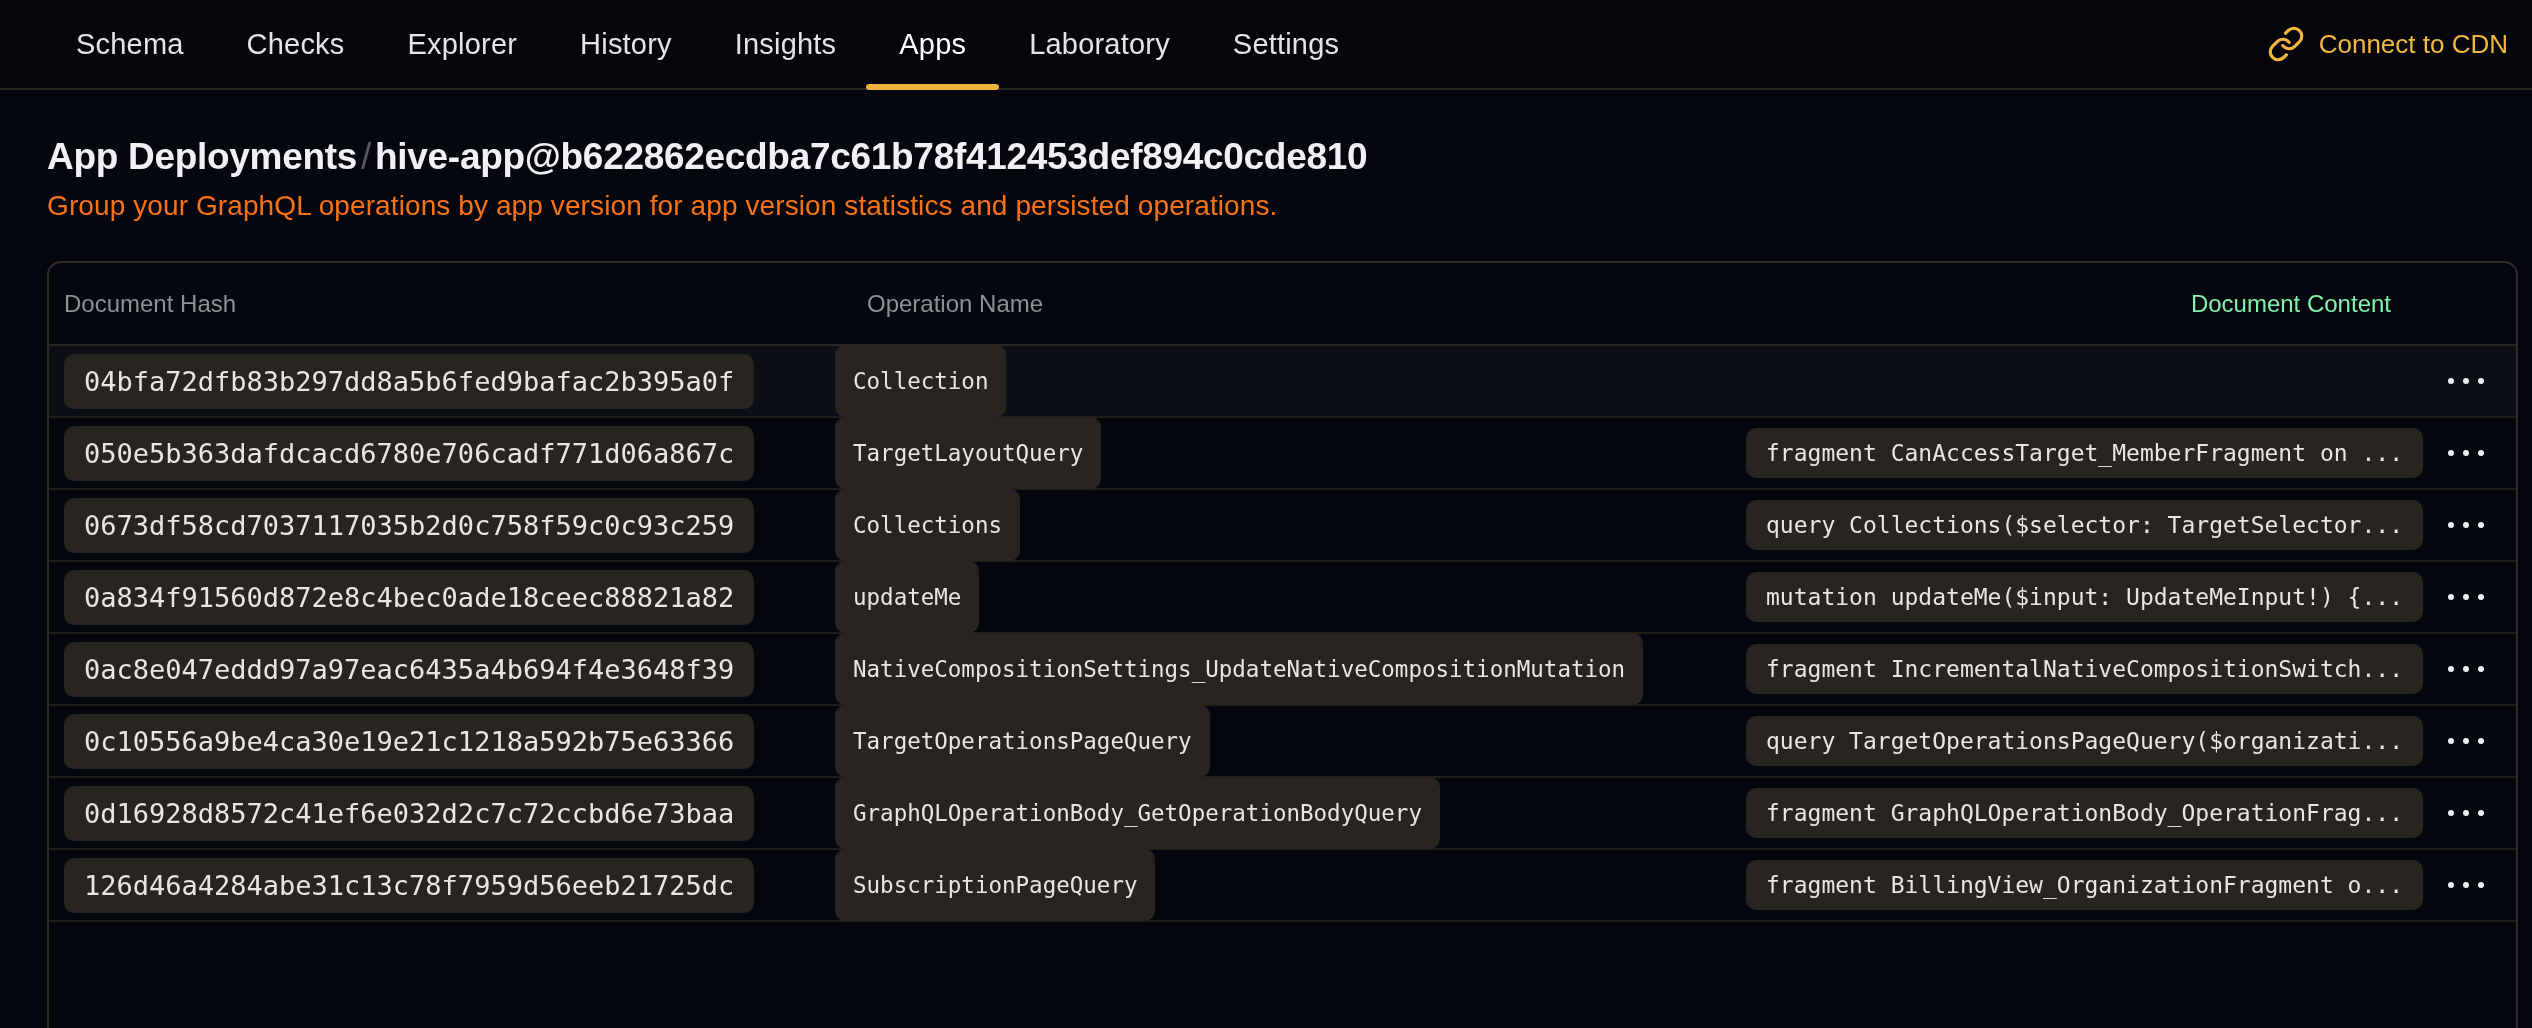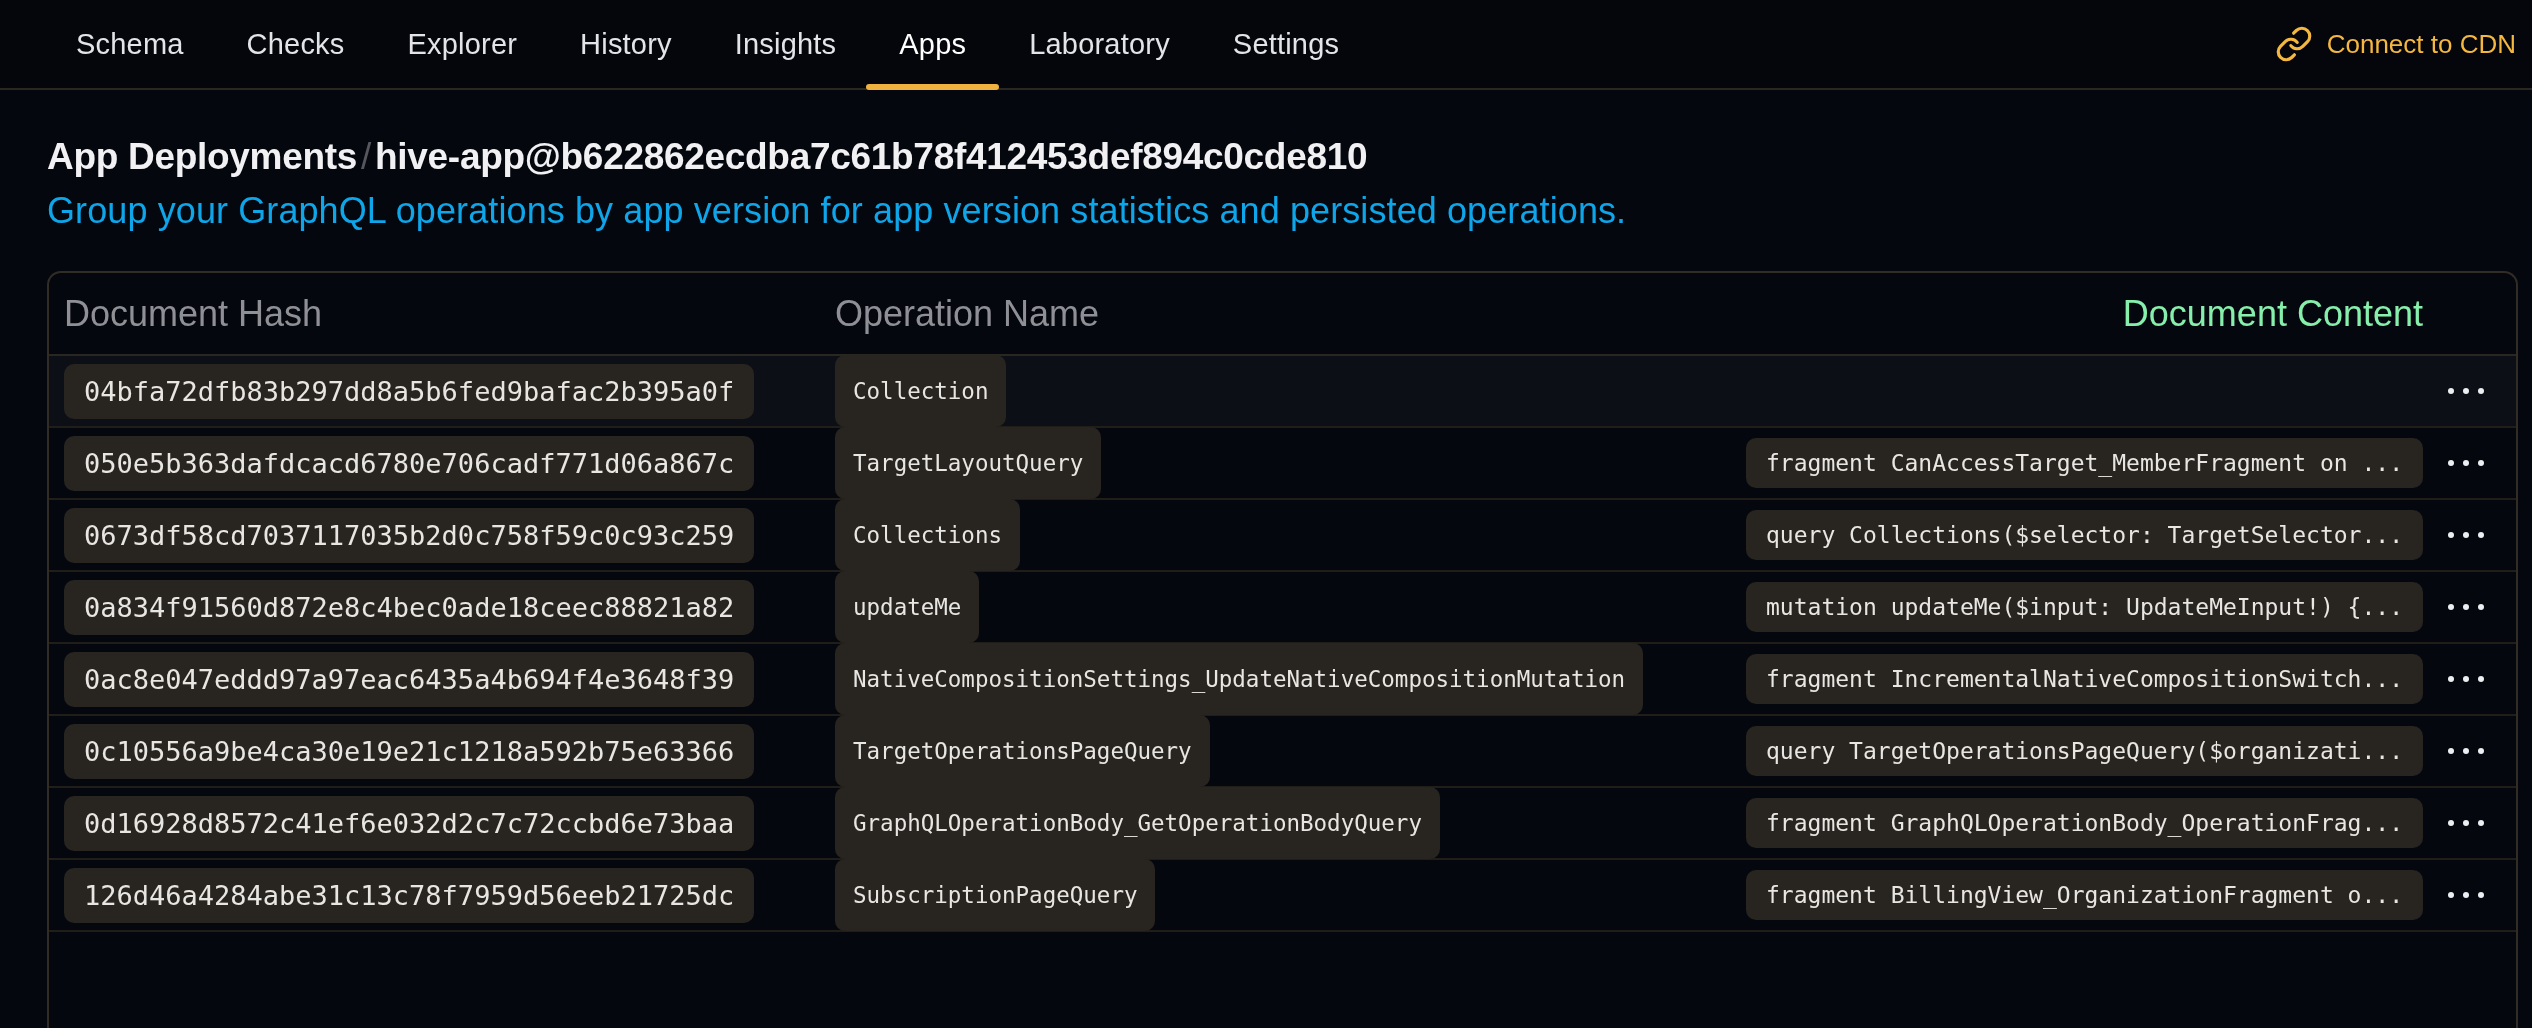--- a/index.html
+++ b/index.html
@@ -8,21 +8,21 @@
     overflow: hidden;
     background: #05070e;
     font-family: "Liberation Sans", "DejaVu Sans", sans-serif;
     -webkit-font-smoothing: antialiased;
   }
 
   
   nav {
     height: 90px;
     display: flex; align-items: stretch;
-    padding: 0 16px 0 76px;
+    padding: 0 24px 0 76px;
     border-bottom: 2px solid #2a2620;
     position: relative;
     background: #04060c;
   }
   .nav-items { display: flex; align-items: stretch; gap: 63px; }
   .nav-item {
     display: flex; align-items: center;
     position: relative;
     font-size: 29px; color: #e3e4e8;
     cursor: pointer; text-decoration: none;
@@ -47,39 +47,39 @@
   main { padding: 0 14px 0 47px; }
   .title-row {
     margin-top: 46px;
     font-size: 37px; font-weight: 600; color: #f1f1f3;
     letter-spacing: -0.3px;
     display: flex; align-items: center; gap: 4px;
   }
   .title-sep { color: #56565e; font-weight: 400; }
   .subtitle {
     margin-top: 12px;
-    font-size: 36px; color: #0ea5e9;
+    font-size: 28px; color: #f97316;
     letter-spacing: .1px;
   }
 
   
   .table {
     margin-top: 39px;
     border: 2px solid #312c26;
     border-radius: 14px;
     border-bottom: none;
     overflow: hidden;
     height: 780px;
   }
   .thead {
     display: flex; align-items: center;
     height: 83px;
     padding: 0 8px 0 15px;
     border-bottom: 2px solid #2a2621;
-    color: #8f8f96; font-size: 36px;
+    color: #8f8f96; font-size: 24px; gap: 32px;
   }
   .row {
     display: flex; align-items: center;
     height: 72px;
     padding: 0 8px 0 15px;
     border-bottom: 2px solid #211e1a;
     cursor: default;
   }
   .row.hovered { background: rgba(255,255,255,0.035); }
 

